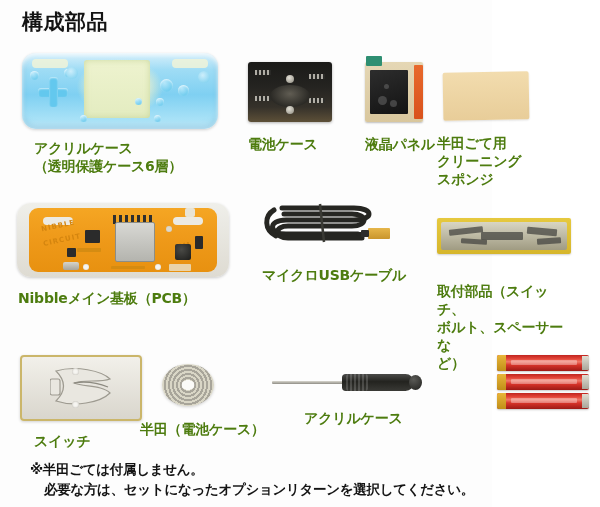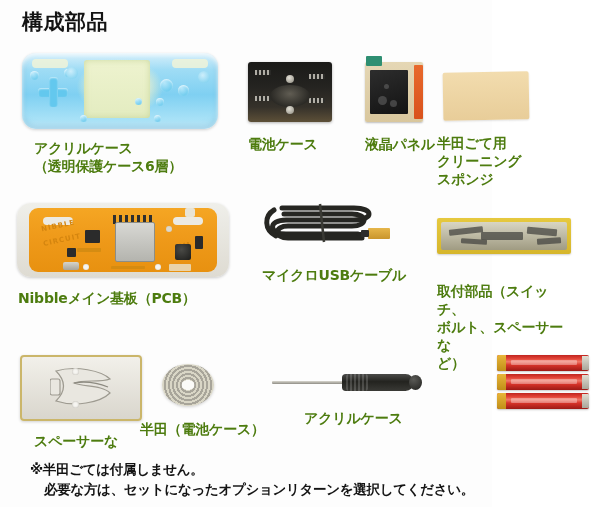--- a/index.html
+++ b/index.html
@@ -439,21 +439,21 @@
       <svg class="stand-coil" width="66" height="46" viewBox="0 0 66 46">
         <g fill="#e9e7e0" stroke="#9d9a90" stroke-width="1.2">
           <path d="M6 6 C26 0 52 6 60 14 C50 18 34 14 24 18 C34 22 52 20 60 28 C50 38 24 42 6 36 C16 26 16 16 6 6 Z"></path>
           <rect x="0" y="14" width="10" height="16" rx="2"></rect>
         </g>
         <path d="M24 18 C36 16 48 18 58 22" fill="none" stroke="#8c8a80" stroke-width="1.2"></path>
       </svg>
       <div class="stand-hole" style="left:50px; top:11px;"></div>
       <div class="stand-hole" style="left:50px; top:44px;"></div>
     </div>
-    <div class="caption" style="margin-top:12px; margin-left:14px;">スペーサーな</div>
+    <div class="caption" style="margin-top:12px; margin-left:14px;">スイッチ</div>
   </div>
 
   <div class="item" style="left:162px; top:364px;">
     <div class="photo solder"></div>
     <div class="caption" style="margin-top:15px; margin-left:-22px;">半田（電池ケース）</div>
   </div>
 
   <div class="item" style="left:272px; top:372px;">
     <div class="photo driver">
       <div class="drv-shaft"></div>

